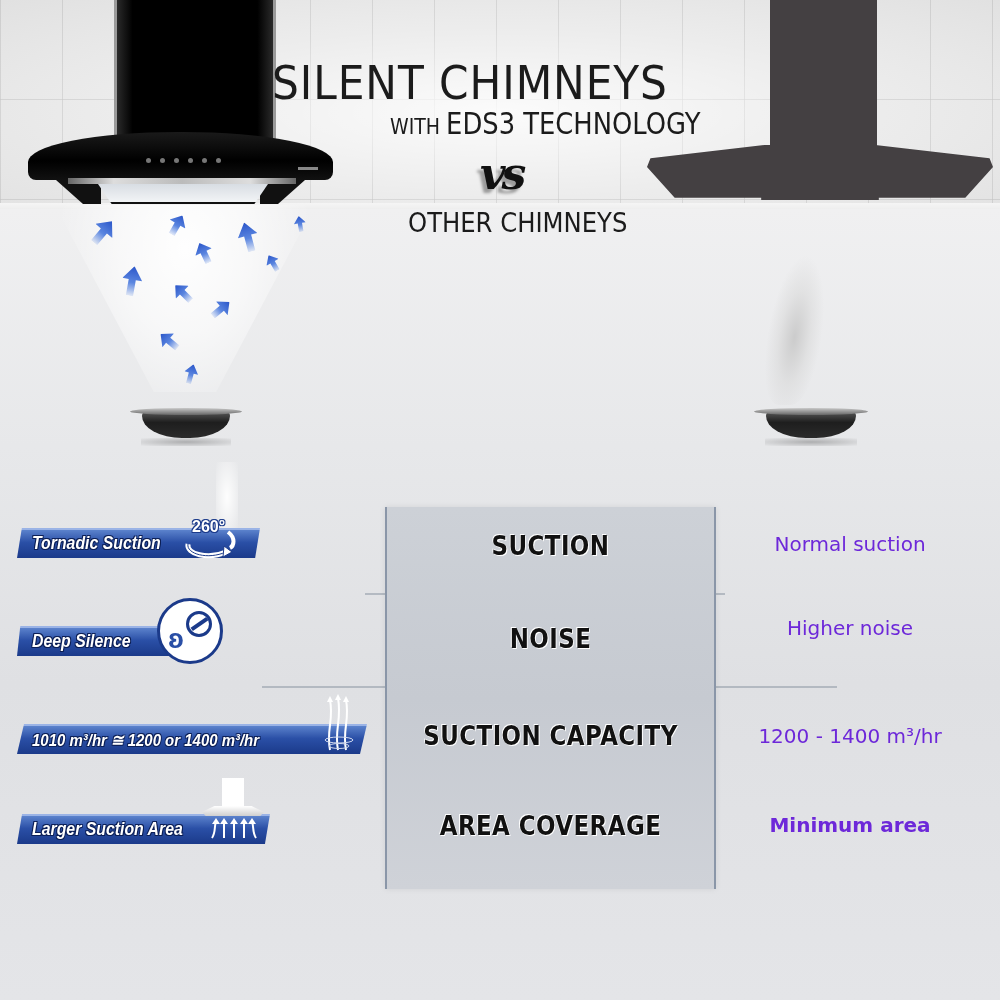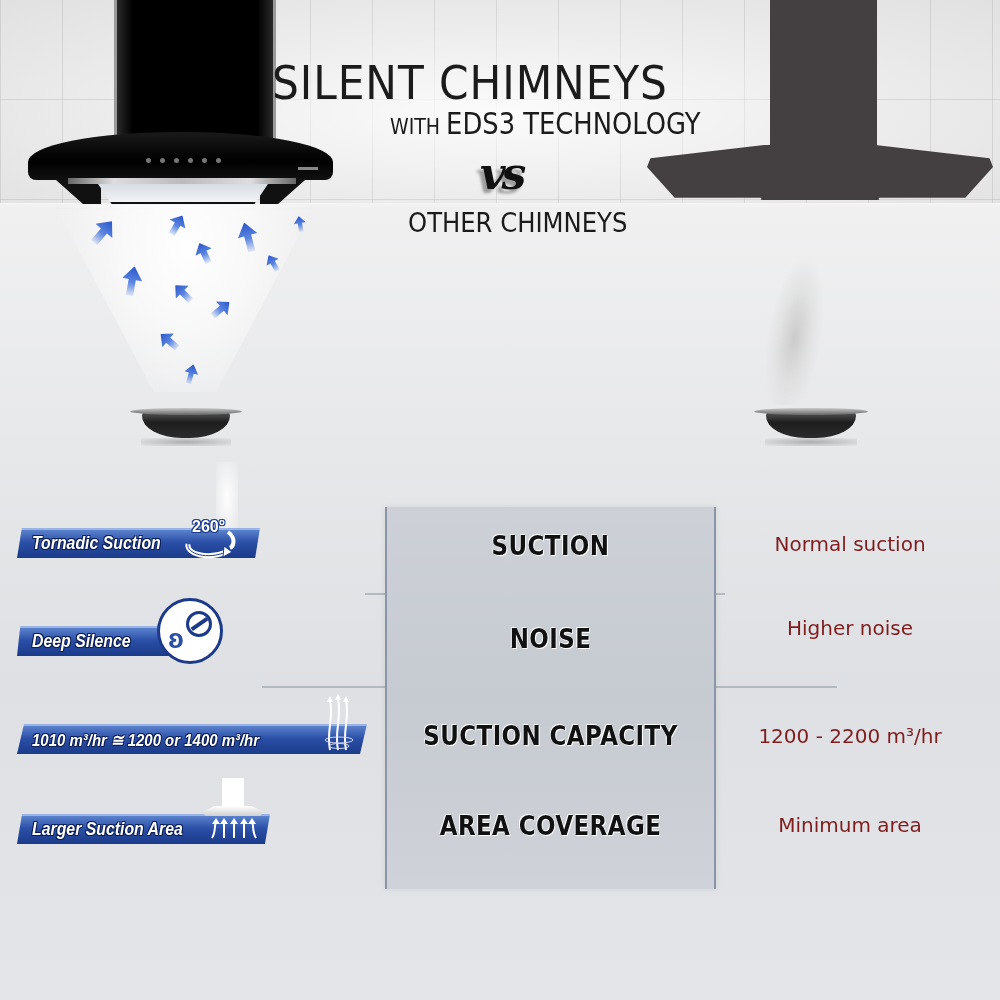--- a/index.html
+++ b/index.html
@@ -189,21 +189,21 @@
     .row-line {
       position: absolute; height: 2px; background: rgba(150,158,170,0.6);
     }
     .table-head {
       position: absolute; width: 331px; text-align: center; color: #111;
       font-family: "DejaVu Sans", sans-serif; font-weight: bold; font-size: 27px;
       letter-spacing: 0.5px; transform: scaleX(0.85);
       text-shadow: 1px 1px 0 #fff, -1px -1px 0 #fff;
     }
     .other-val {
-      position: absolute; width: 270px; left: 715px; text-align: center; color: #7f1d1d;
+      position: absolute; width: 270px; left: 715px; text-align: center; color: #6d28d9;
       font-family: "DejaVu Sans", sans-serif; font-size: 20px;
     }
   </style>
 </head>
 <body>
 
 <div class="wall"></div>
 <div class="counter-line"></div>
 <div class="lower-bg"></div>
 
@@ -324,14 +324,14 @@
 <div class="row-line" style="left:385px;top:780px;width:331px;"></div>
 
 <div class="table-box"></div>
 <div class="table-head" style="left:385px;top:530px;">SUCTION</div>
 <div class="table-head" style="left:385px;top:623px;">NOISE</div>
 <div class="table-head" style="left:385px;top:720px;">SUCTION CAPACITY</div>
 <div class="table-head" style="left:385px;top:810px;">AREA COVERAGE</div>
 
 <div class="other-val" style="top:532px;">Normal suction</div>
 <div class="other-val" style="top:616px;">Higher noise</div>
-<div class="other-val" style="top:724px;">1200 - 2200 m³/hr</div>
-<div class="other-val" style="top:813px;">Minimum area</div>
+<div class="other-val" style="top:724px;">1200 - 1400 m³/hr</div>
+<div class="other-val" style="top:813px;font-weight:bold;">Minimum area</div>
 
 </body></html>

